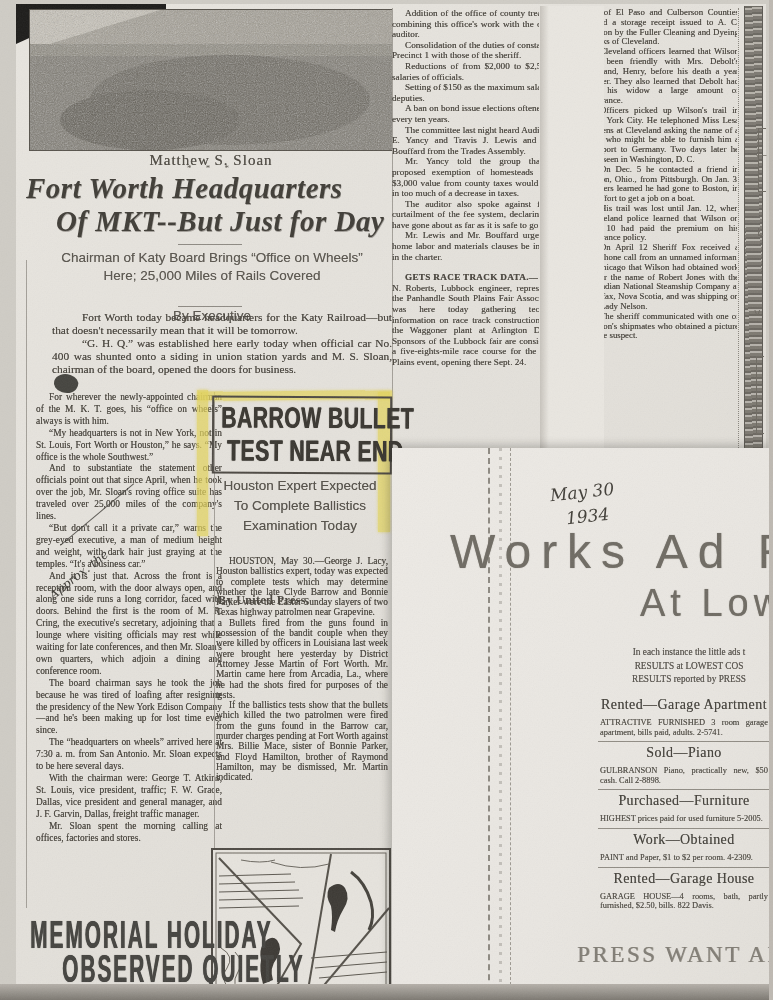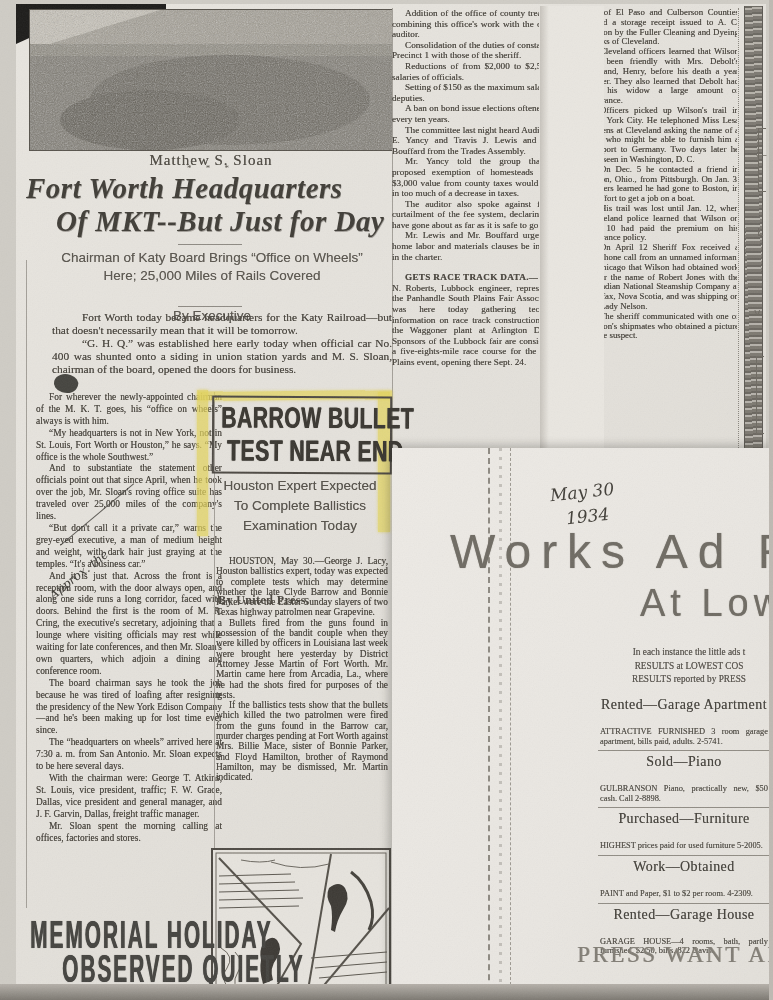--- a/index.html
+++ b/index.html
@@ -97,21 +97,21 @@
       text-shadow:0 0 1px rgba(111,107,99,.7);}
   .wa-sub{position:absolute;left:640px;top:582px;font-family:"Liberation Sans",sans-serif;
       font-size:38px;letter-spacing:5px;color:#6f6b63;white-space:nowrap;
       text-shadow:0 0 1px rgba(111,107,99,.7);}
   .wa-tagline{position:absolute;left:606px;top:646px;width:166px;text-align:center;
       font-size:9.3px;line-height:13.5px;color:#5c5852;}
   .ads{position:absolute;left:598px;top:694px;width:172px;}
   .ad{padding:3px 0 4px;border-bottom:1px solid #908c84;}
   .ad-title{text-align:center;font-size:14px;color:#45423c;letter-spacing:.4px;
       text-shadow:0 0 .5px rgba(69,66,60,.6);}
-  .ad-body{margin-top:14px;font-size:8.4px;line-height:9.6px;text-align:justify;
+  .ad-body{margin-top:5px;font-size:8.4px;line-height:9.6px;text-align:justify;
       color:#56534c;padding:0 2px;}
   .wa-footer{position:absolute;left:577px;top:942px;font-size:23px;letter-spacing:2.5px;
       color:#817d75;white-space:nowrap;text-shadow:.7px 0 0 #9b978f;}
 
   
   .ink-blot{position:absolute;left:54px;top:374px;width:24px;height:19px;background:#2f2d29;
       border-radius:58% 42% 55% 45%;transform:rotate(18deg);opacity:.88;}
   .annotation{position:absolute;left:55px;top:588px;font-family:"DejaVu Serif",serif;
       font-style:italic;font-size:12px;color:#3c3a35;transform:rotate(-38deg);
       transform-origin:left bottom;white-space:nowrap;}

